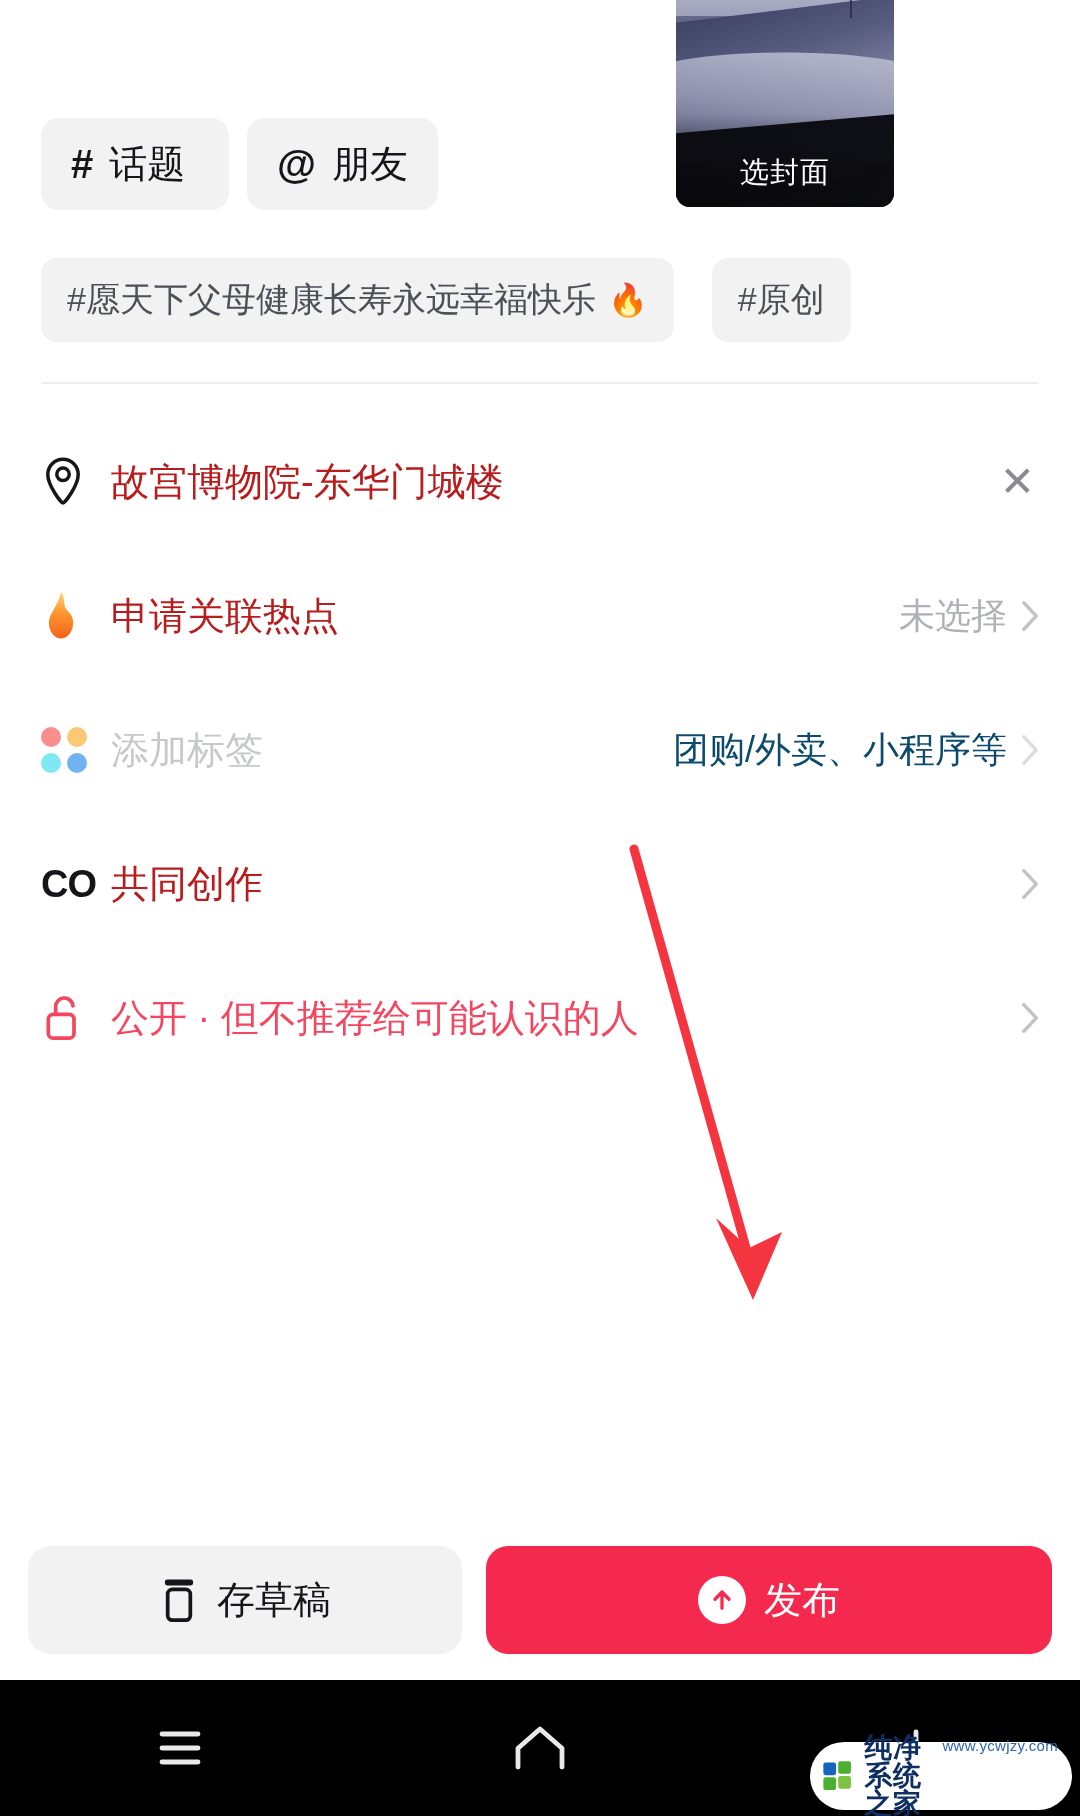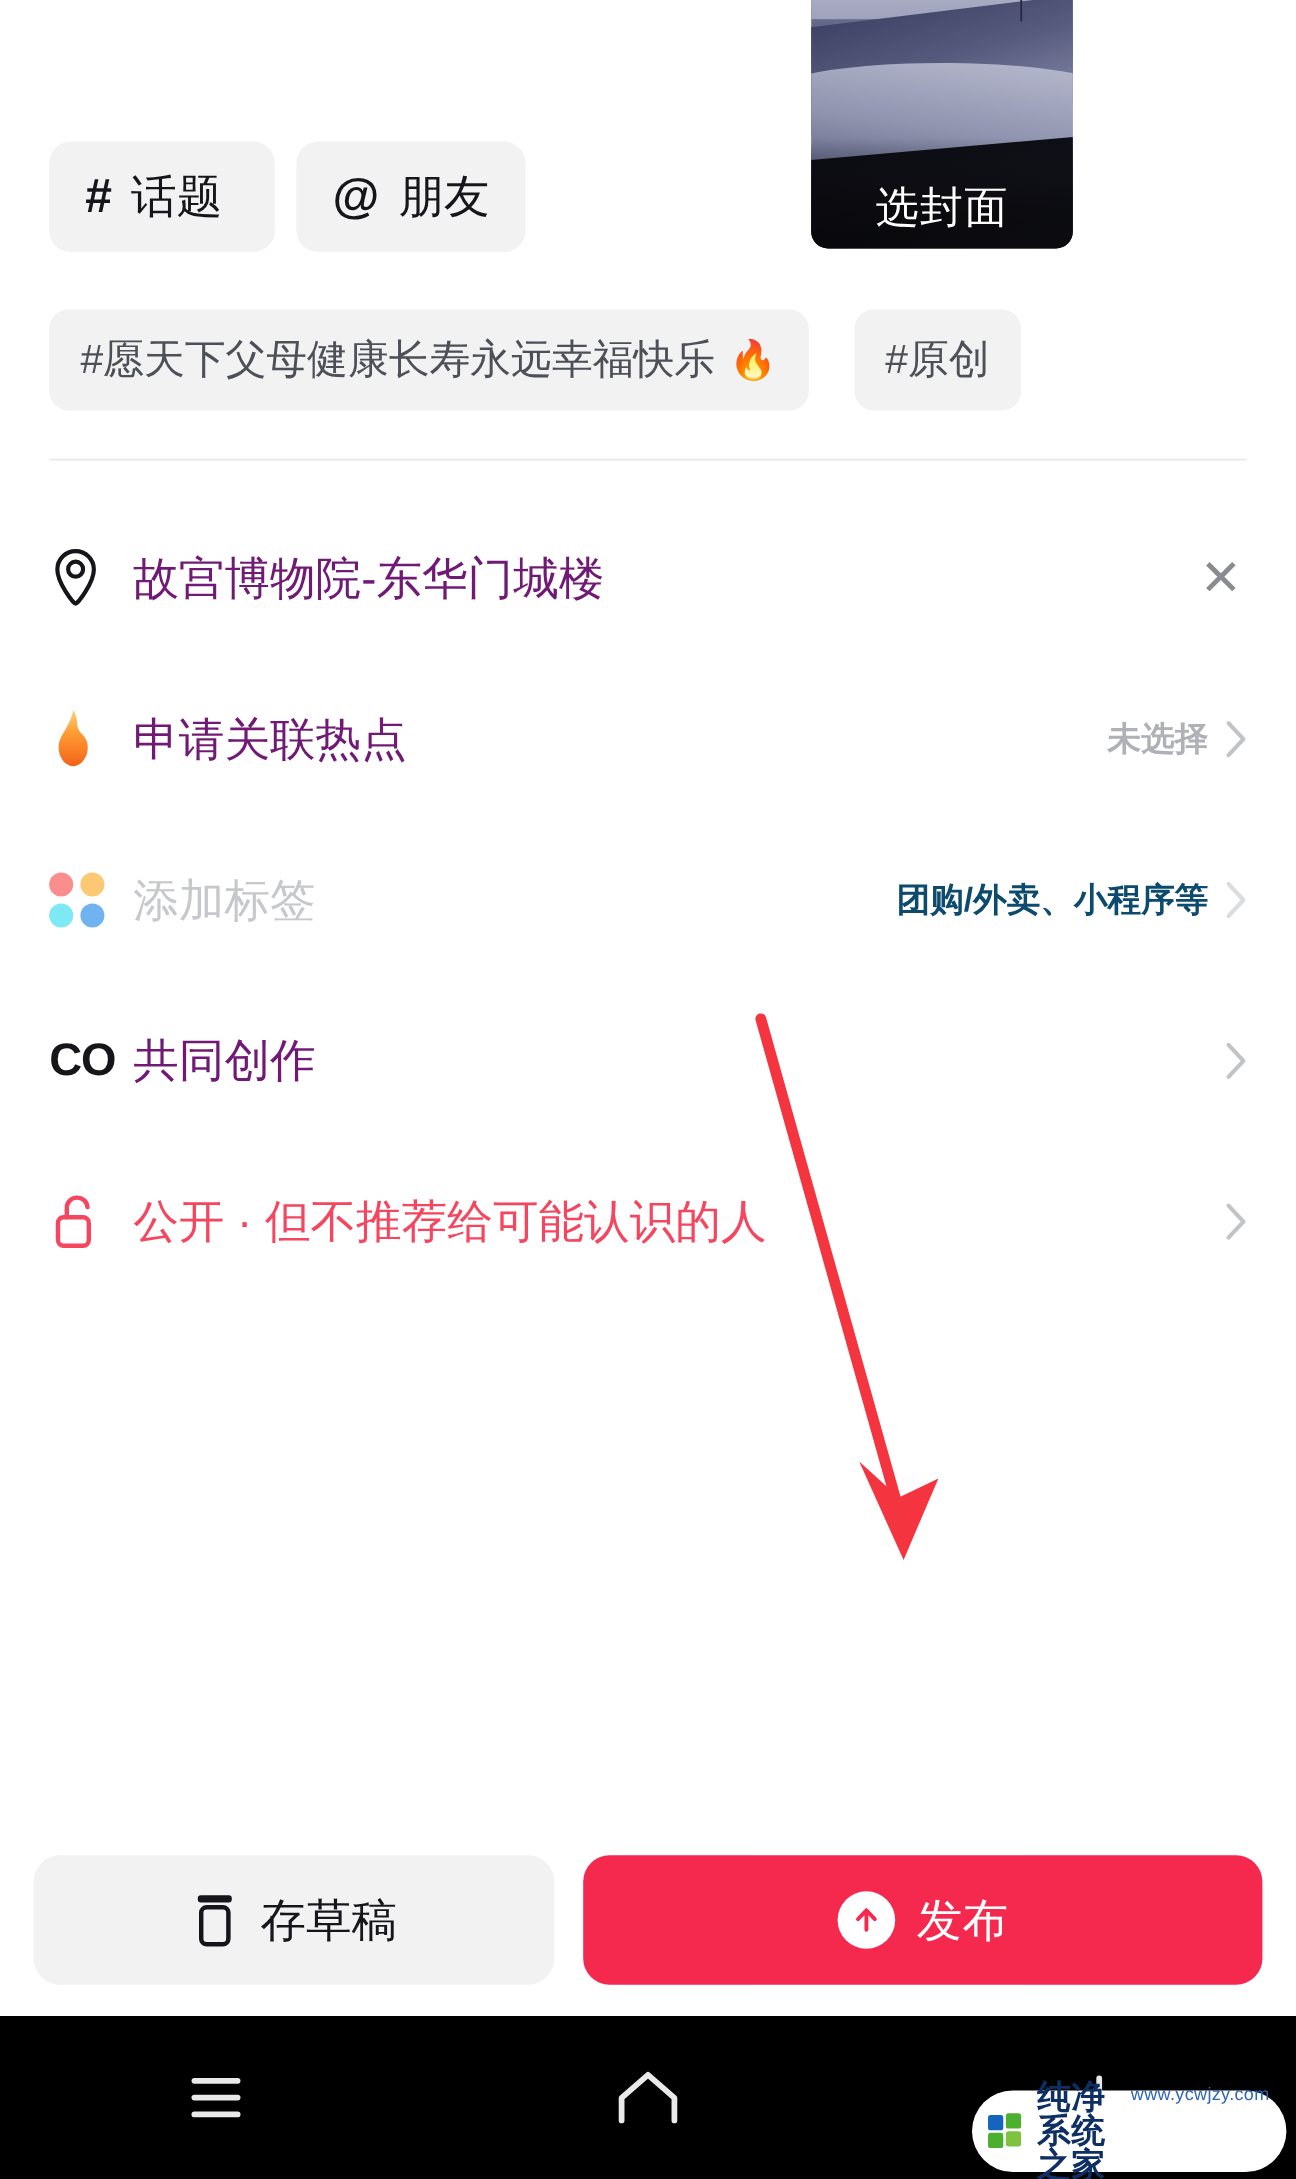--- a/index.html
+++ b/index.html
@@ -57,21 +57,21 @@
   .cover-tree {
     position: absolute; right: 6%; top: 0%;
     width: 60px; height: 110px;
   }
   .cover-label {
     position: absolute;
     left: 0; right: 0; bottom: 0;
     height: 68px;
     display: flex; align-items: center; justify-content: center;
     color: #ffffff;
-    font-size: 36px;
+    font-size: 29px;
     letter-spacing: 1px;
   }
   .cover-scrim {
     position:absolute; left:0; right:0; bottom:0; height:92px;
     background: linear-gradient(180deg, rgba(0,0,0,0) 0%, rgba(0,0,0,.55) 60%, rgba(0,0,0,.75) 100%);
   }
 
   
   .quick-row {
     position: absolute;
@@ -142,35 +142,34 @@
   }
   .opt-ico {
     width: 62px;
     min-width: 62px;
     display: flex;
     align-items: center;
     justify-content: flex-start;
   }
   .opt-label {
     font-size: 38px;
-    color: #701a75;
+    color: #b91c1c;
     margin-left: 8px;
   }
   .opt-label.dim { color: #c7c8cb; }
   .opt-label.accent { color: #f5455f; }
   .opt-right {
     margin-left: auto;
     display: flex;
     align-items: center;
     gap: 14px;
   }
   .opt-value {
-    font-size: 28px;
+    font-size: 36px;
     color: #b0b1b6;
-    font-weight: bold;
   }
   .opt-value.faint { color: #0c4a6e; }
   .chev {
     width: 18px; height: 32px;
     display: block;
   }
   .close-x {
     font-size: 42px;
     color: #8a8b90;
     line-height: 1;

